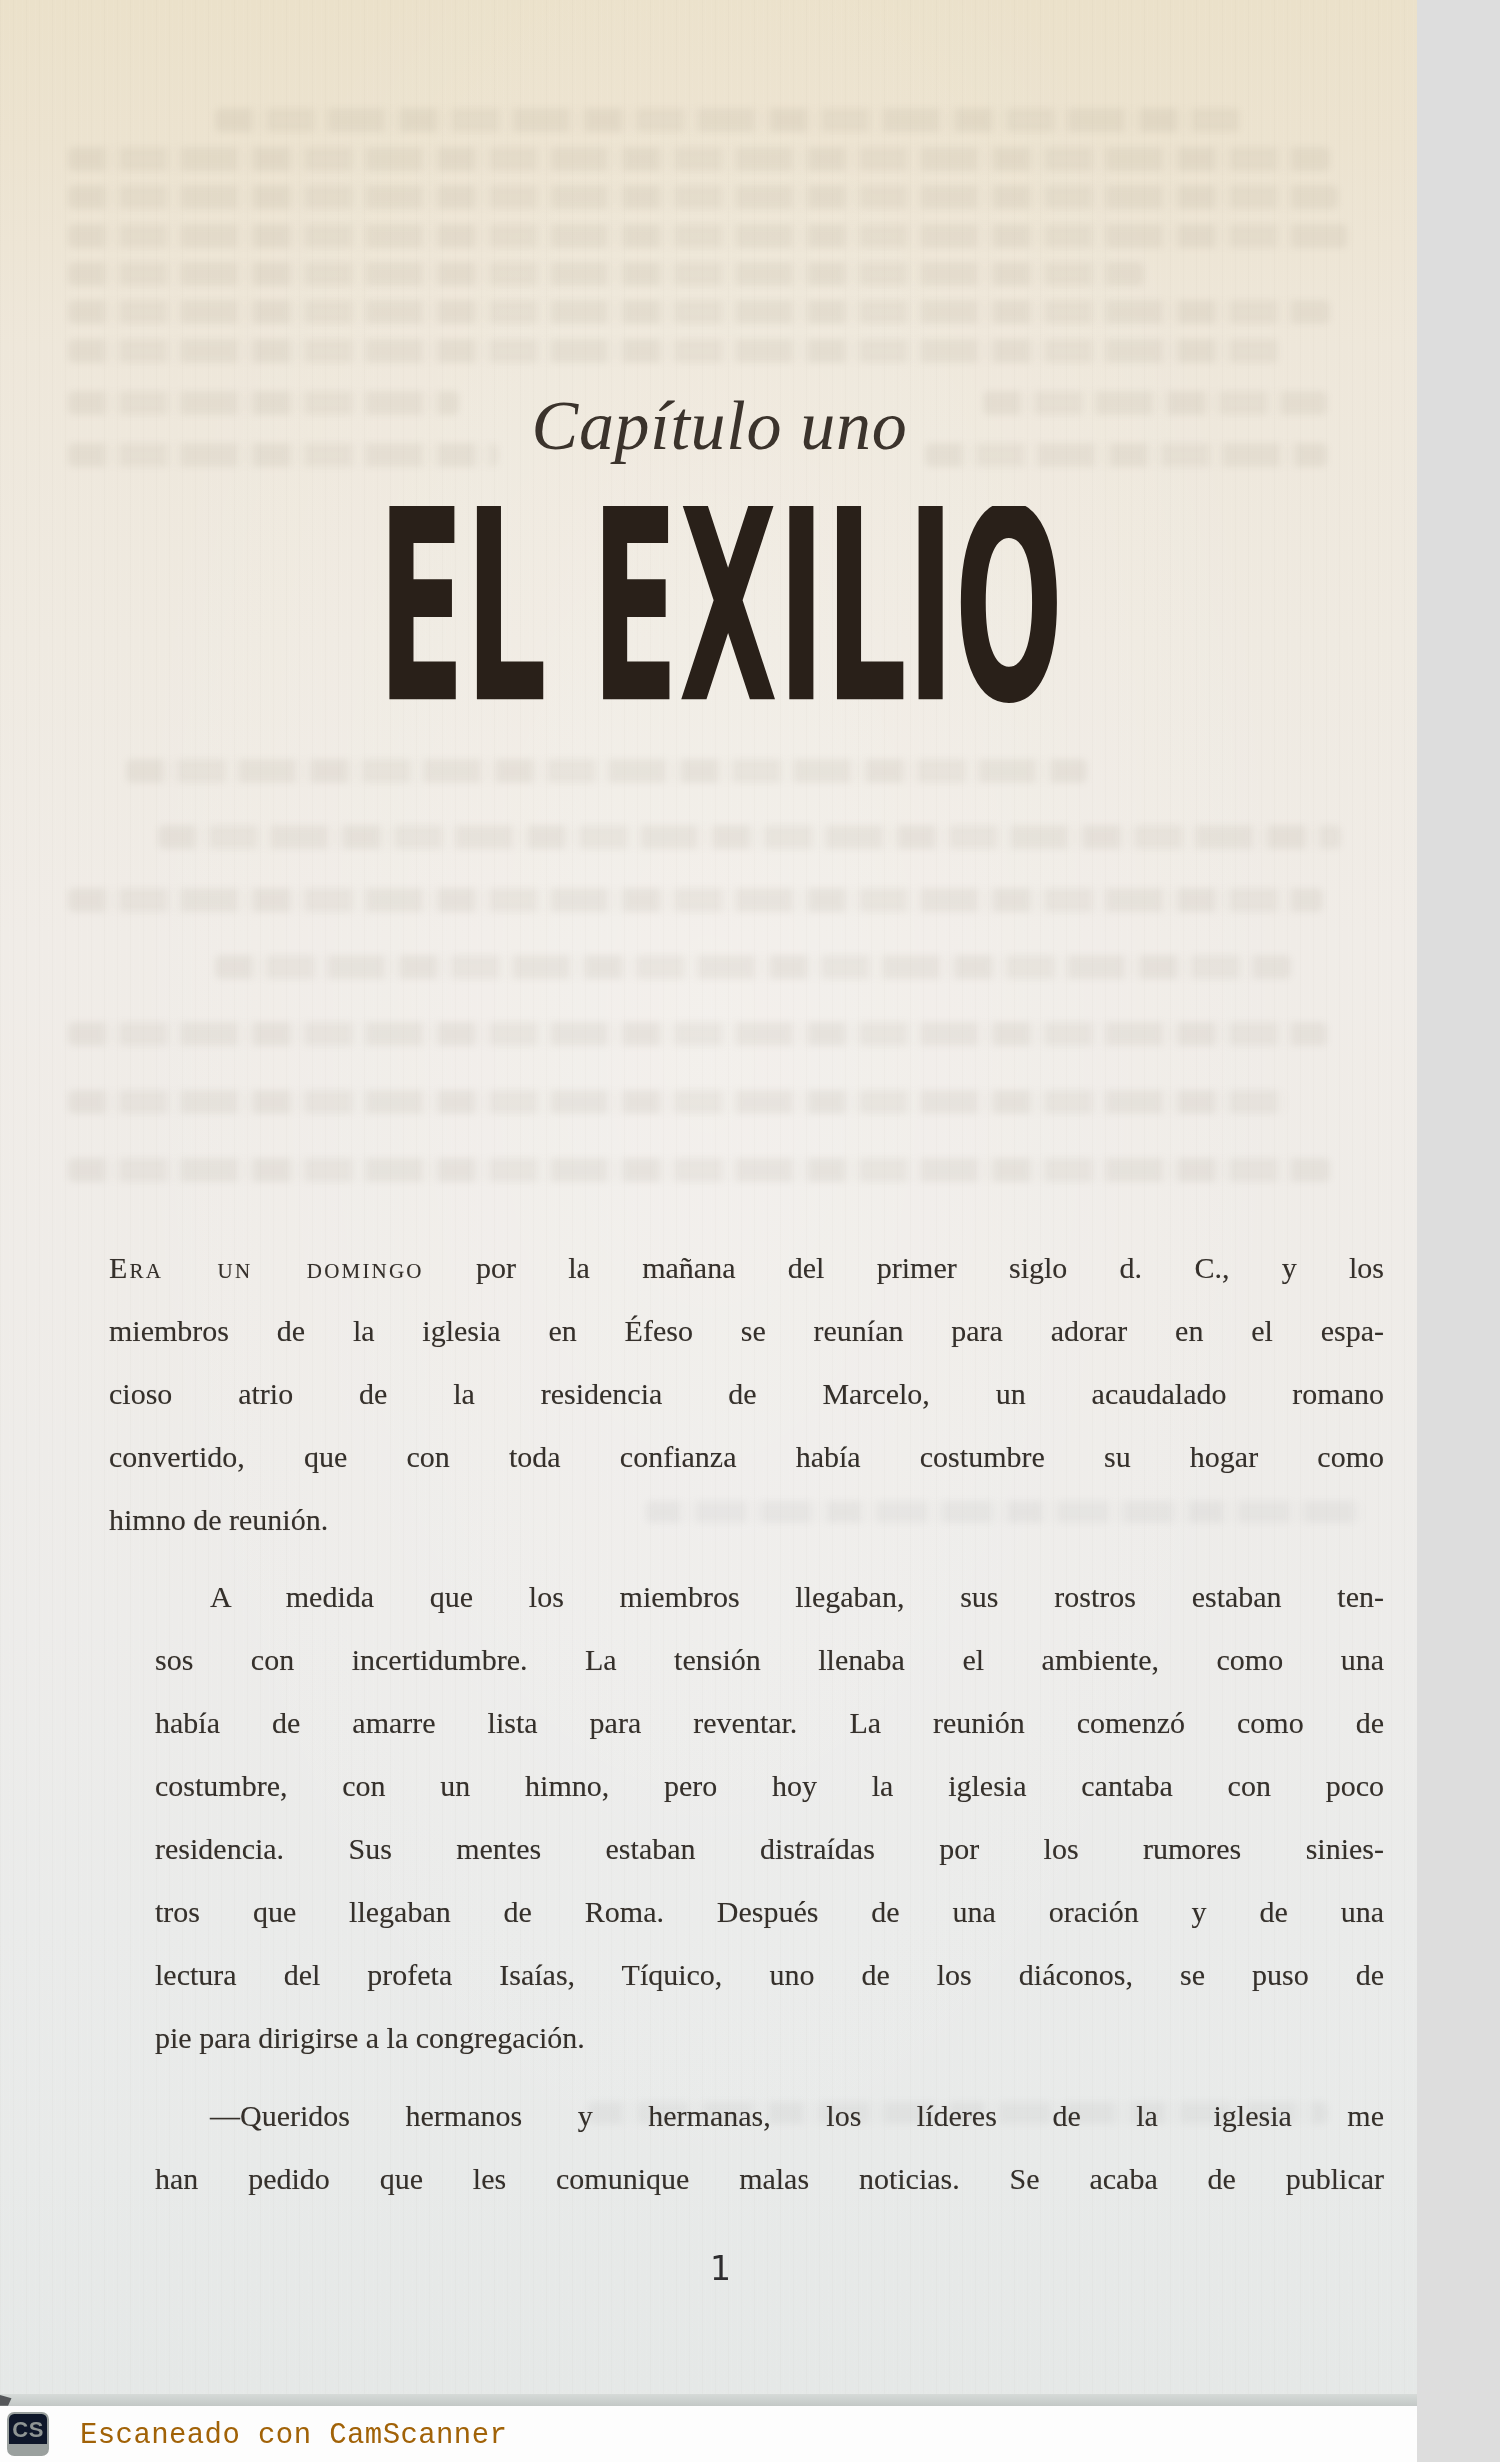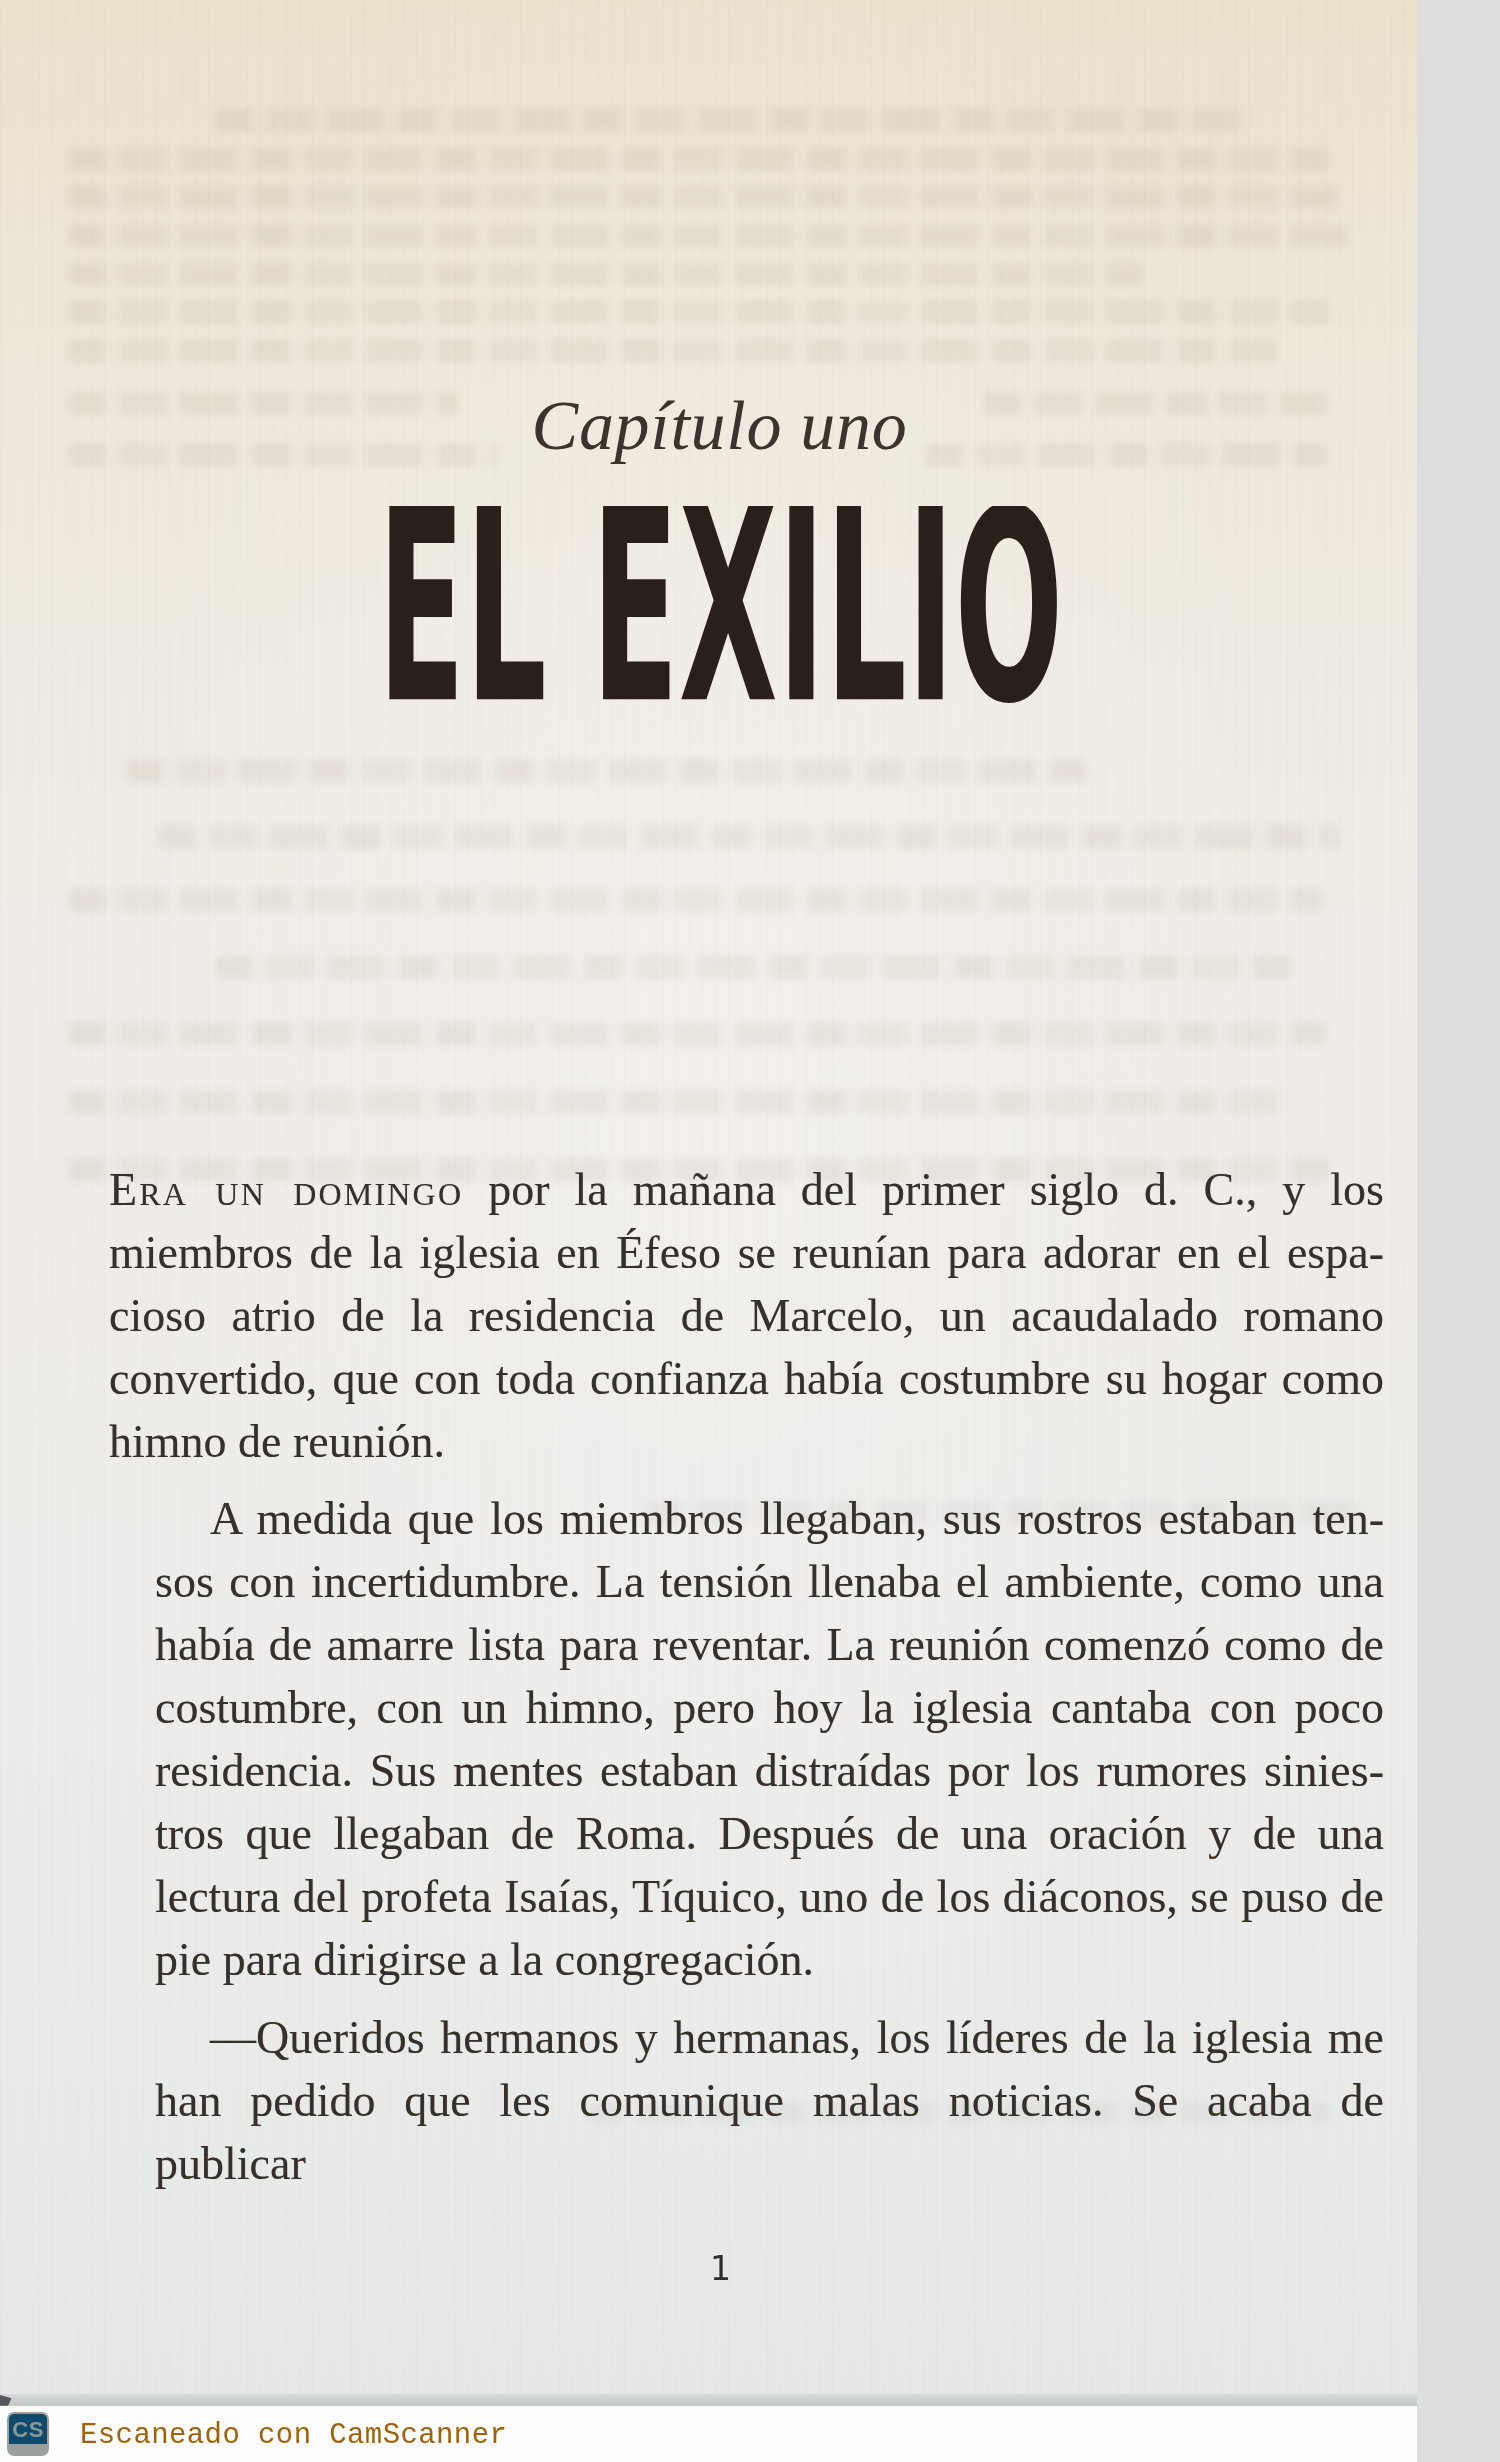--- a/index.html
+++ b/index.html
@@ -59,22 +59,22 @@
   }
   .chapter-title{
     position:absolute;left:377px;top:506px;width:687px;height:209px;
   }
   .chapter-title text{
     font-family:"DejaVu Sans", sans-serif;
     font-weight:bold;
     fill:#292019;
   }
   .body-block{
-    position:absolute;left:109px;top:1158px;width:1275px;
-    font-size:46px;line-height:63px;
+    position:absolute;left:109px;top:1236px;width:1275px;
+    font-size:30px;line-height:63px;
     color:#35302b;
     text-shadow:0 0 0.7px rgba(55,48,40,0.35);
   }
   .para{margin:0;}
   .para + .para{margin-top:14.3px;margin-left:46px;}
   .line{text-align:justify;text-align-last:justify;}
   .line.last{text-align-last:left;}
   .line.ind{text-indent:55px;}
   .sc{font-variant:small-caps;letter-spacing:2.2px;}
   .page-number{
@@ -93,21 +93,21 @@
     clip-path:polygon(0 0,100% 30%,70% 100%,0 100%);
   }
   .cs-bar{
     position:absolute;left:0;right:0;top:2406px;height:57px;
     background:#fdfdfd;
   }
   .cs-logo{
     position:absolute;left:7.2px;top:5.7px;width:42px;height:44px;
     box-sizing:border-box;
     border:2.9px solid #9aa09e;border-radius:7.2px;
-    background:#0c4a6e;
+    background:#0f172a;
   }
   .cs-logo-text{
     position:absolute;left:0;right:0;top:2.9px;
     text-align:center;
     font-family:"Liberation Sans", sans-serif;
     font-weight:bold;font-size:22px;
     color:#8f9593;letter-spacing:0.7px;
   }
   .cs-logo-strip{
     position:absolute;left:0;right:0;bottom:0;height:9.3px;

